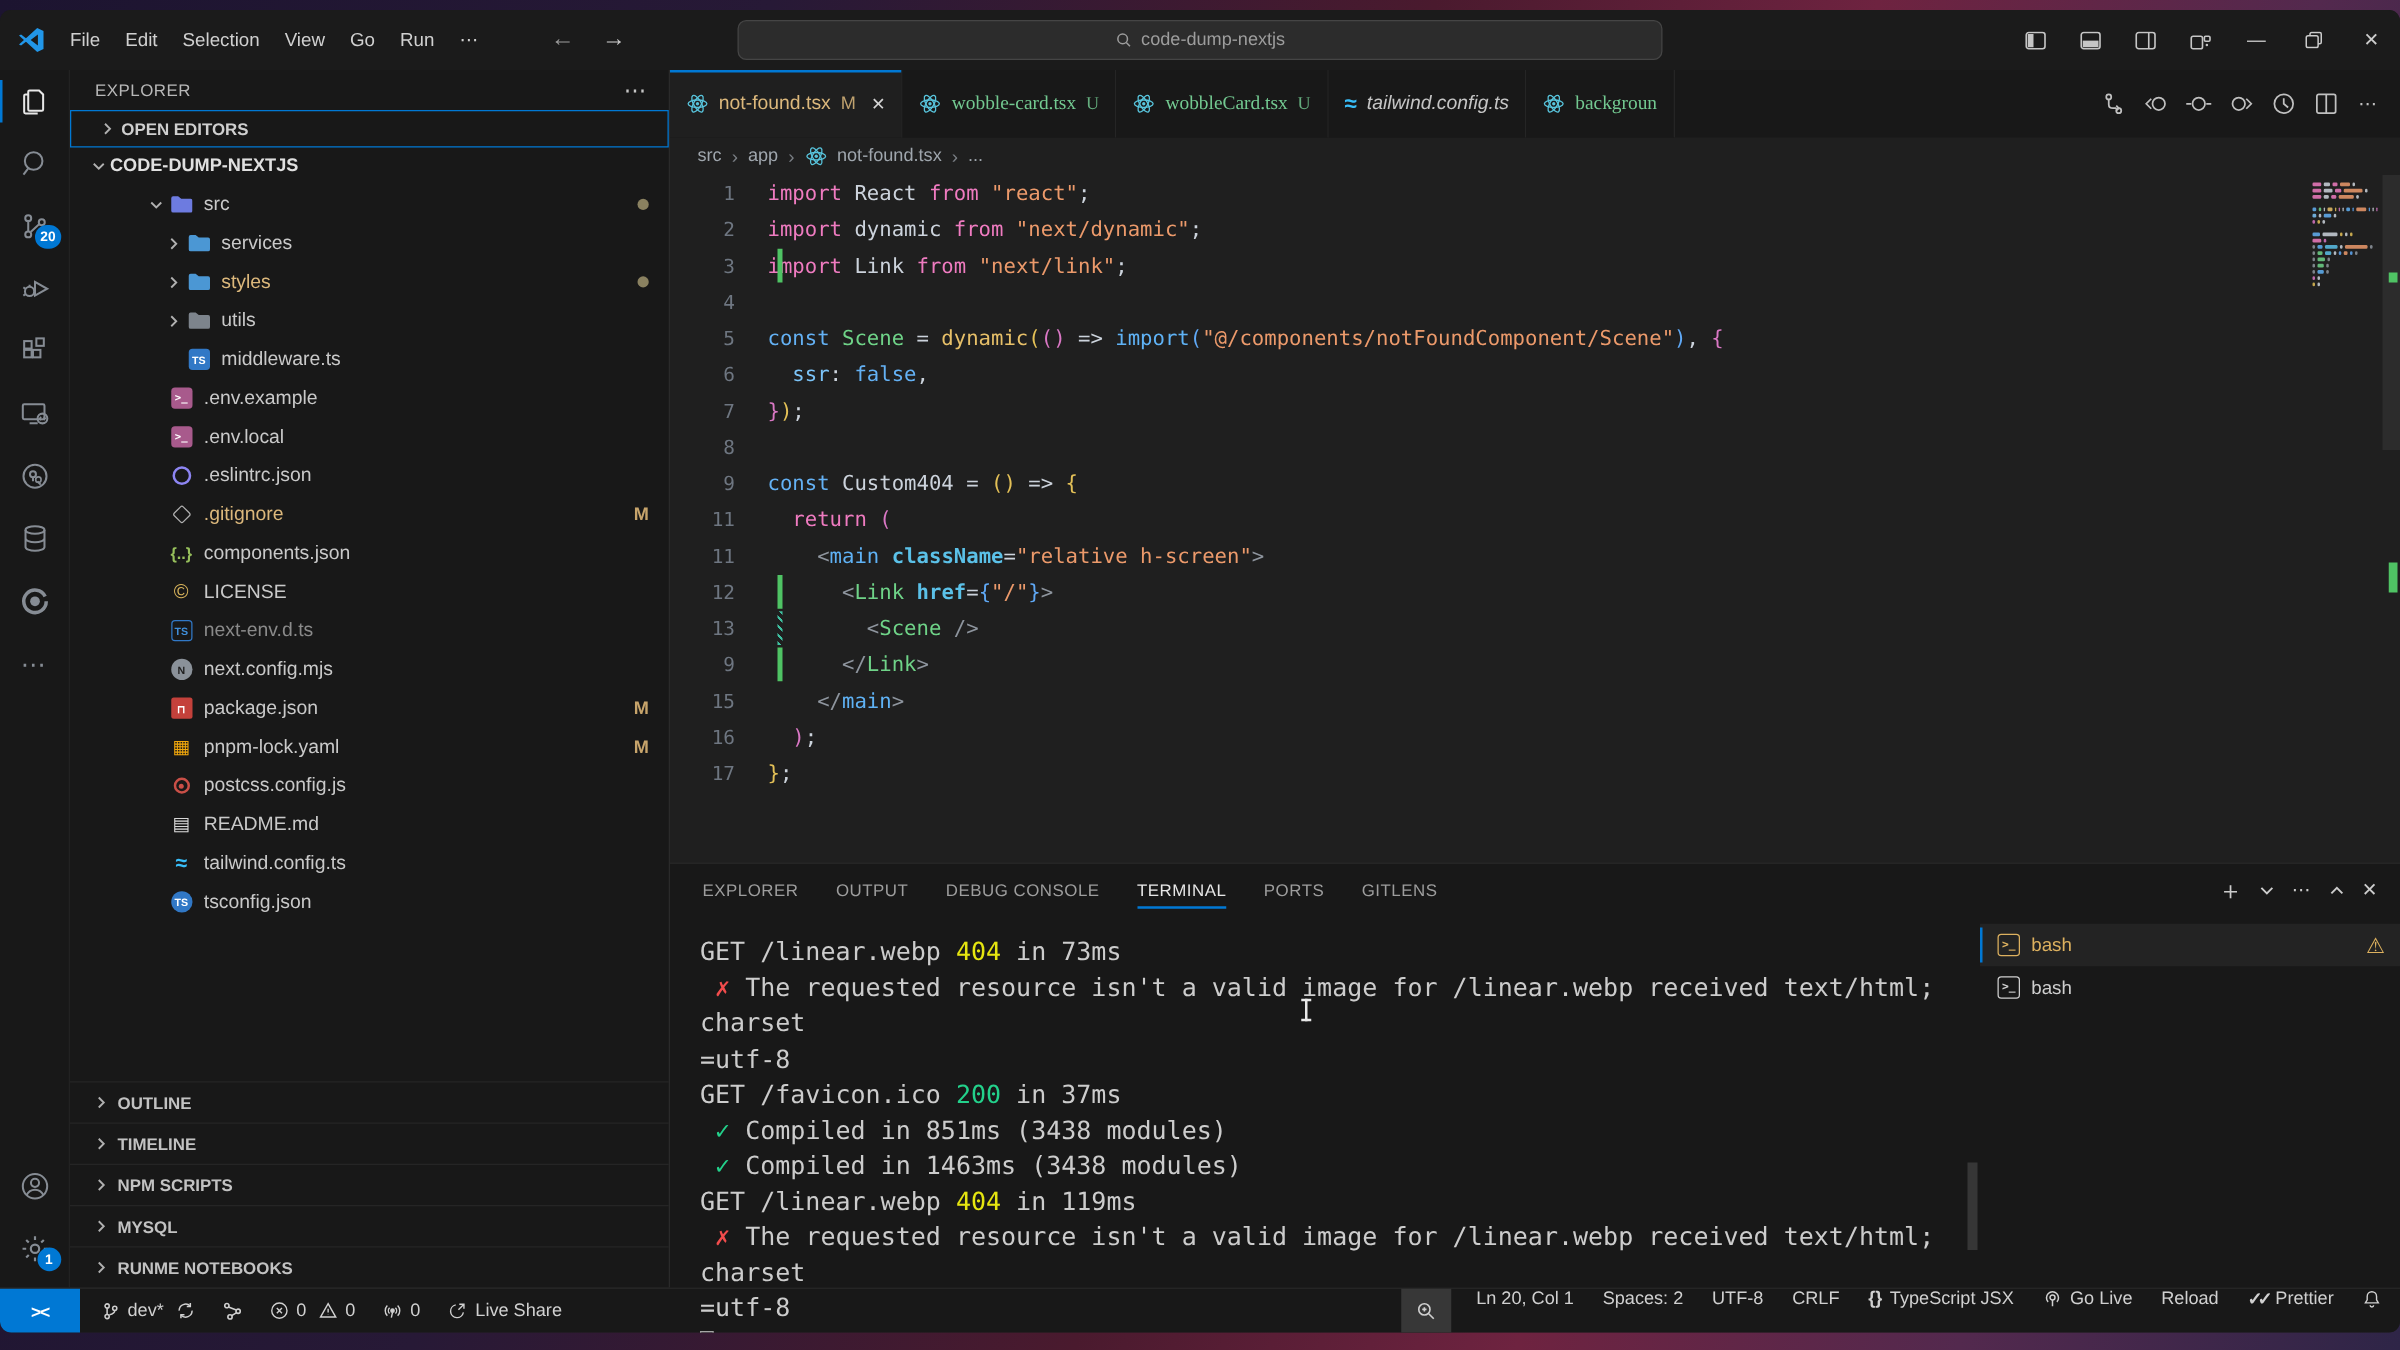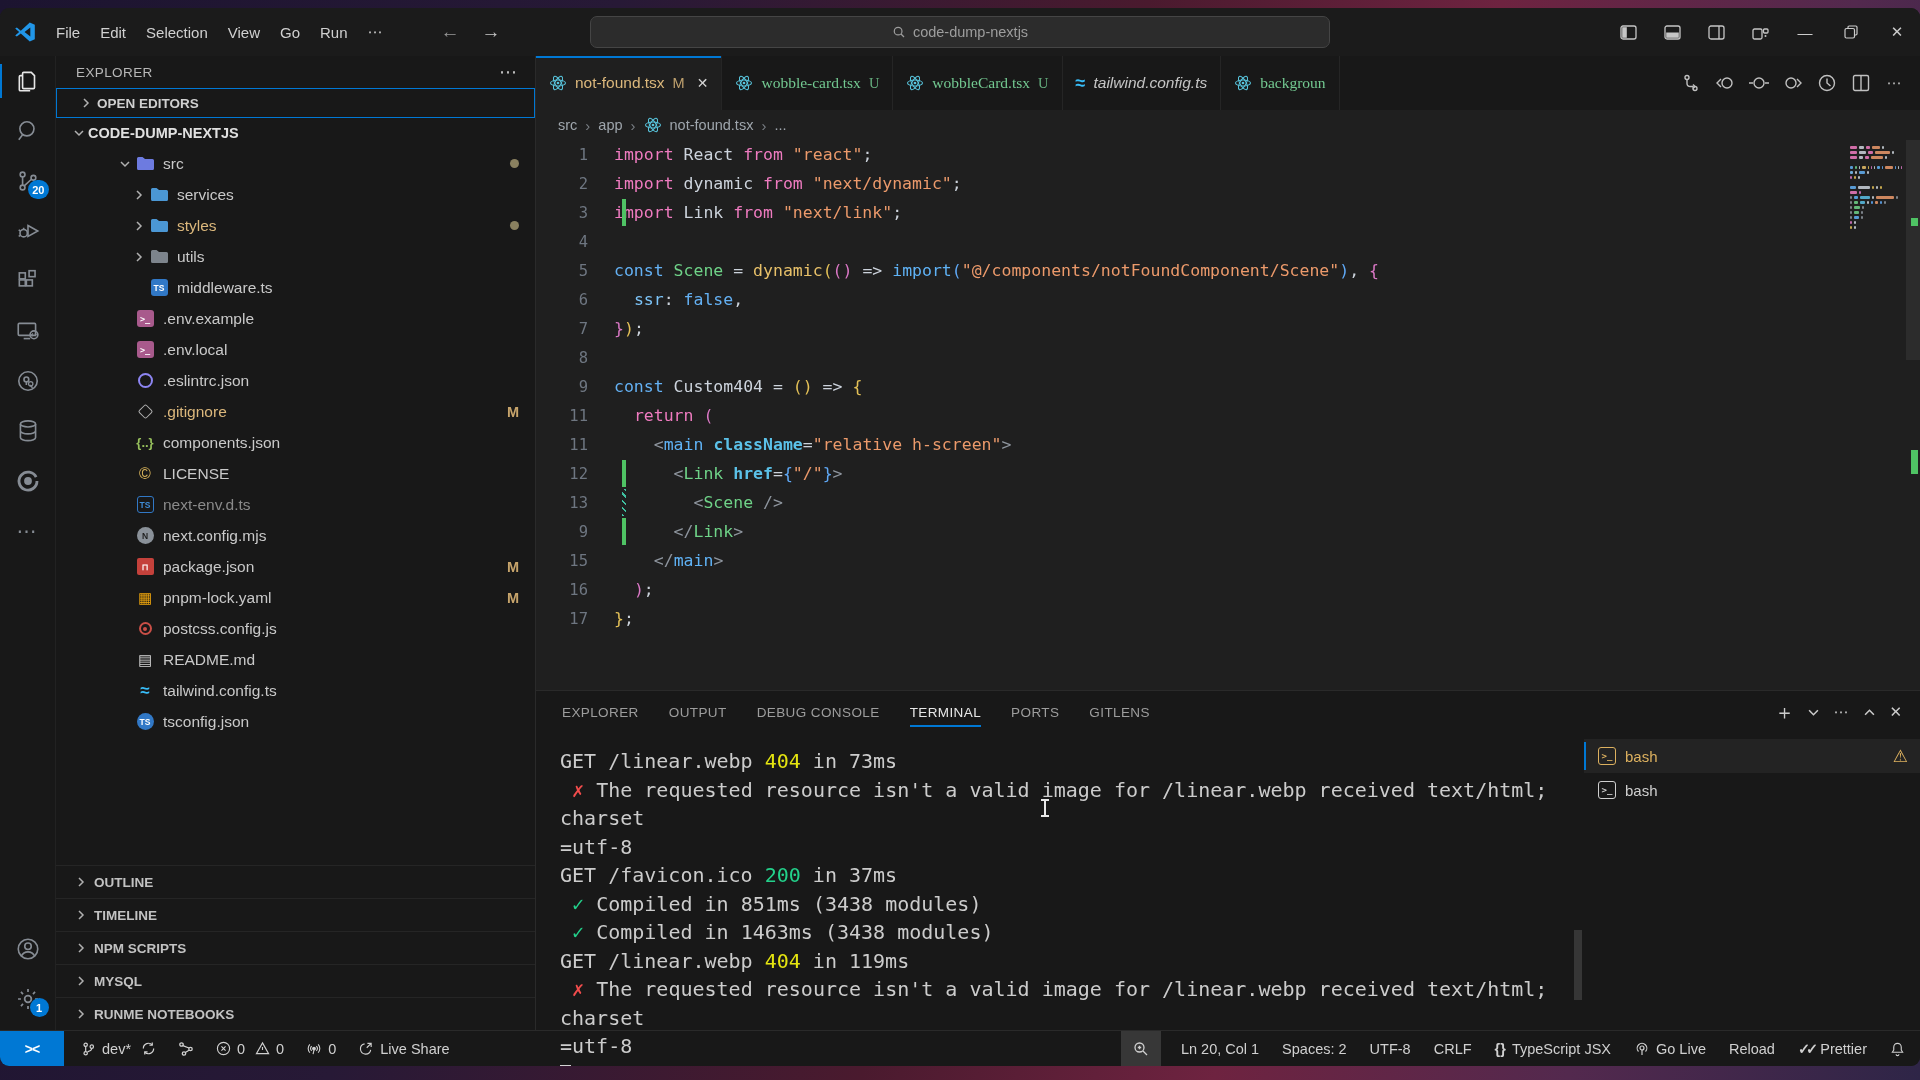--- a/index.html
+++ b/index.html
@@ -109,21 +109,21 @@
   .tl-row { height:34px; display:flex; align-items:center; gap:9px; padding:0 12px 0 14px; position:relative; color:#cfcfcf; font-size:15px; }
   .tl-row.sel { background:#ffffff0d; color:#ddb15f; }
   .tl-row.sel::before { content:""; position:absolute; left:0; top:3px; bottom:3px; width:2px; background:#0078d4; }
   .termic { width:18px; height:18px; border:1.5px solid currentColor; border-radius:3px; font-size:9px; font-weight:700; display:flex; align-items:center; justify-content:center; font-family:"DejaVu Sans Mono",monospace; }
   .tl-warn { margin-left:auto; color:#ddb15f; font-size:17px; }
   
   .statusbar { height:36px; background:#181818; border-top:1px solid #2a2a2a; display:flex; align-items:center; font-size:14.5px; color:#d0d0d0; flex-shrink:0; }
   .sb-remote { width:64px; height:36px; background:#0078d4; color:#fff; display:flex; align-items:center; justify-content:center; font-weight:700; font-size:14px; letter-spacing:-1px; flex-shrink:0; }
   .sb-item { display:flex; align-items:center; gap:6px; padding:0 3px; white-space:nowrap; }
   .sbleft { display:flex; align-items:center; gap:16px; margin-left:14px; }
-  .sbright { display:flex; align-items:center; gap:17px; margin-left:auto; margin-right:12px; }
+  .sbright { display:flex; align-items:flex-start; gap:17px; margin-left:auto; margin-right:12px; }
   .sb-zoom { background:#373737; width:40px; height:36px; display:flex; align-items:center; justify-content:center; }
   svg.ico { display:block; }
 </style>
 </head>
 <body>
 
 <div class="window">
 
   <div class="titlebar">
     <svg class="vslogo" viewBox="0 0 24 24">

